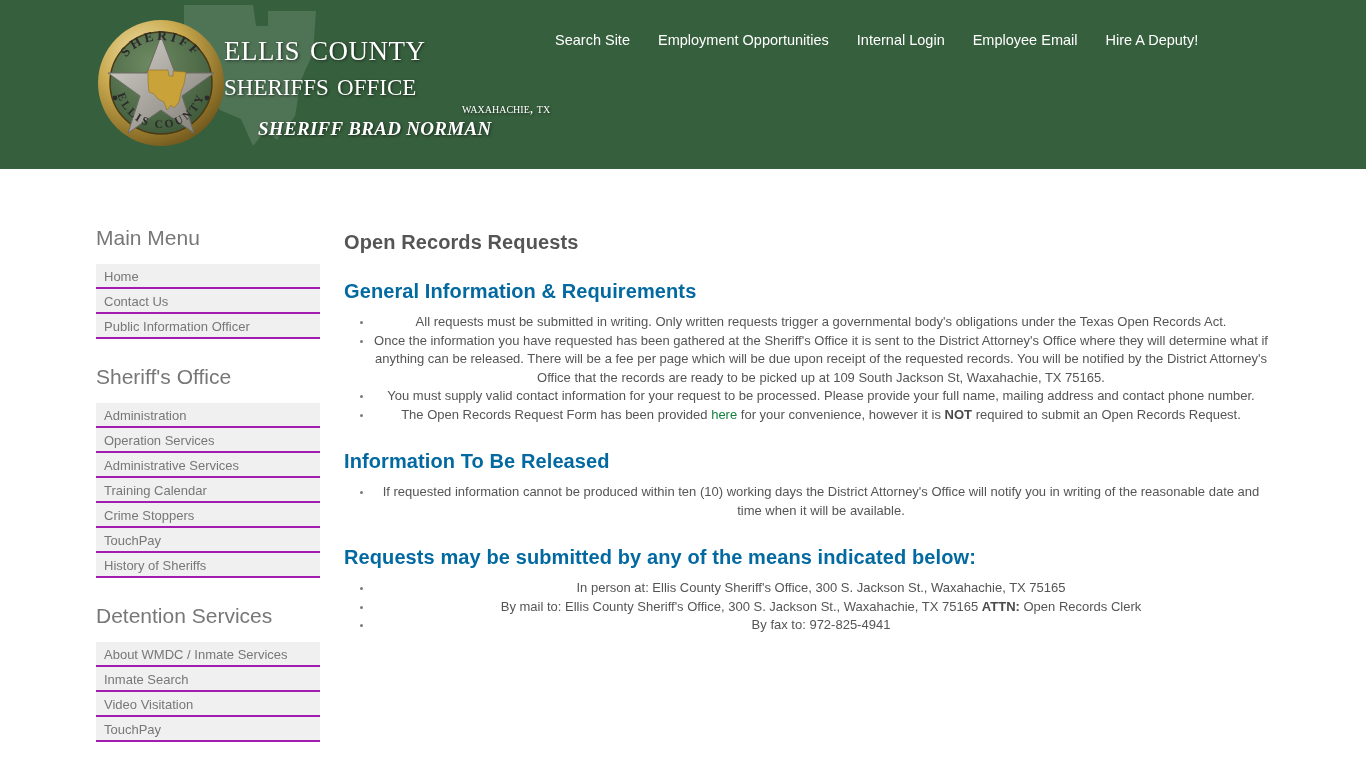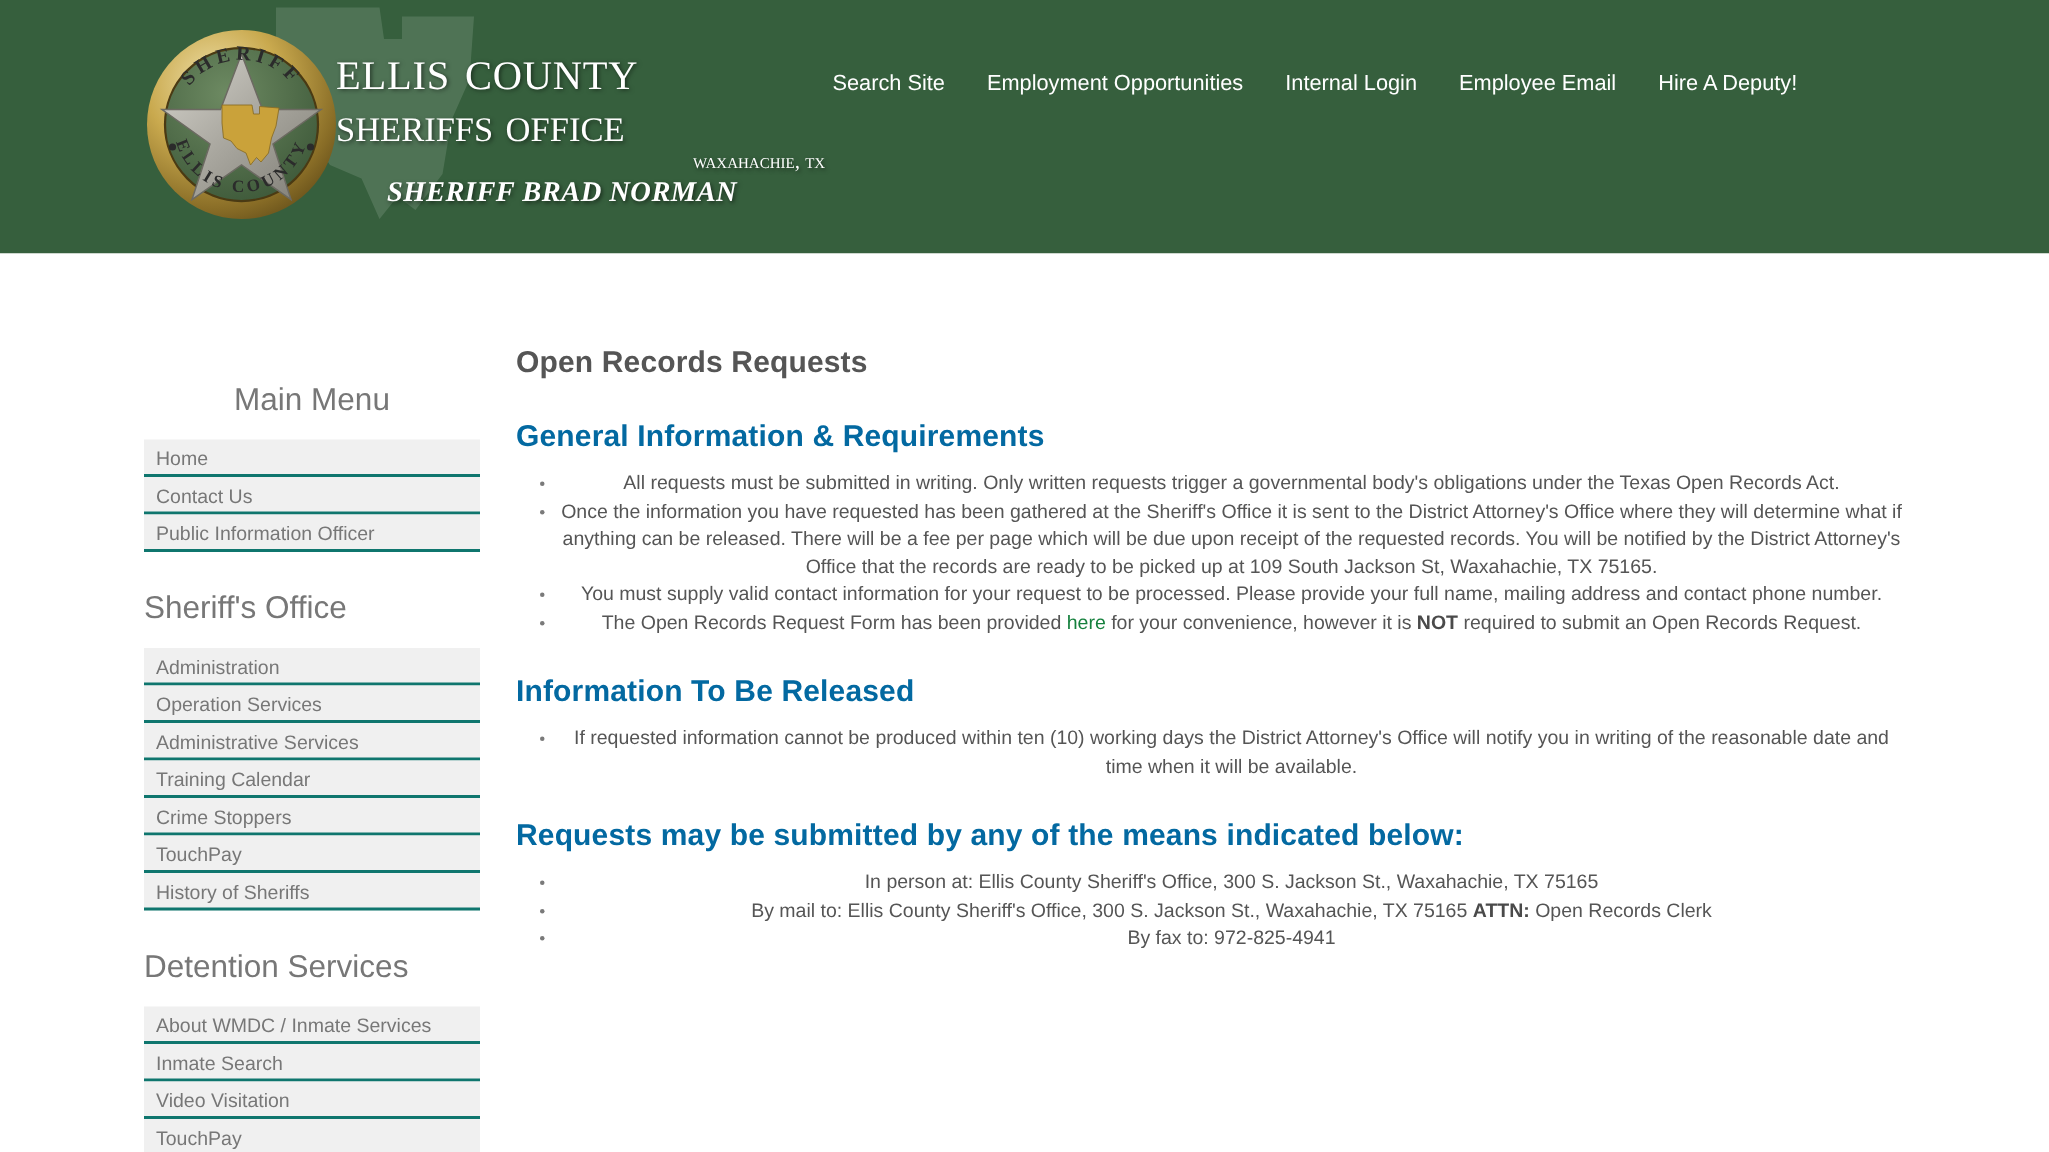--- a/index.html
+++ b/index.html
@@ -104,21 +104,20 @@
     display: flex;
     align-items: center;
     gap: 28px;
     white-space: nowrap;
   }
   .top-nav a {
     color: #ffffff;
     font-size: 14.5px;
     text-decoration: none;
     font-family: "Liberation Sans", sans-serif;
-    margin-top: 16px;
   }
 
   
   .page {
     position: relative;
     width: 1366px;
     height: 599px;
     background: #ffffff;
   }
 
@@ -131,31 +130,31 @@
   }
   .menu-title {
     color: #777777;
     font-size: 21px;
     font-weight: normal;
     margin: 0;
     padding: 0;
     height: 36px;
     line-height: 36px;
   }
-  .menu-title.first { margin-top: 80px; text-align: center; }
+  .menu-title.first { margin-top: 51px; }
   .menu-title.gap { margin-top: 20px; }
   .menu-list {
     list-style: none;
     margin: 8px 0 0 0;
     padding: 0;
     width: 224px;
   }
   .menu-list li {
     background: #f0f0f0;
-    border-bottom: 2px solid #0f766e;
+    border-bottom: 2px solid #a21caf;
     height: 25px;
   }
   .menu-list li a {
     display: block;
     color: #777777;
     font-size: 13px;
     text-decoration: none;
     line-height: 25px;
     padding-left: 8px;
     white-space: nowrap;

